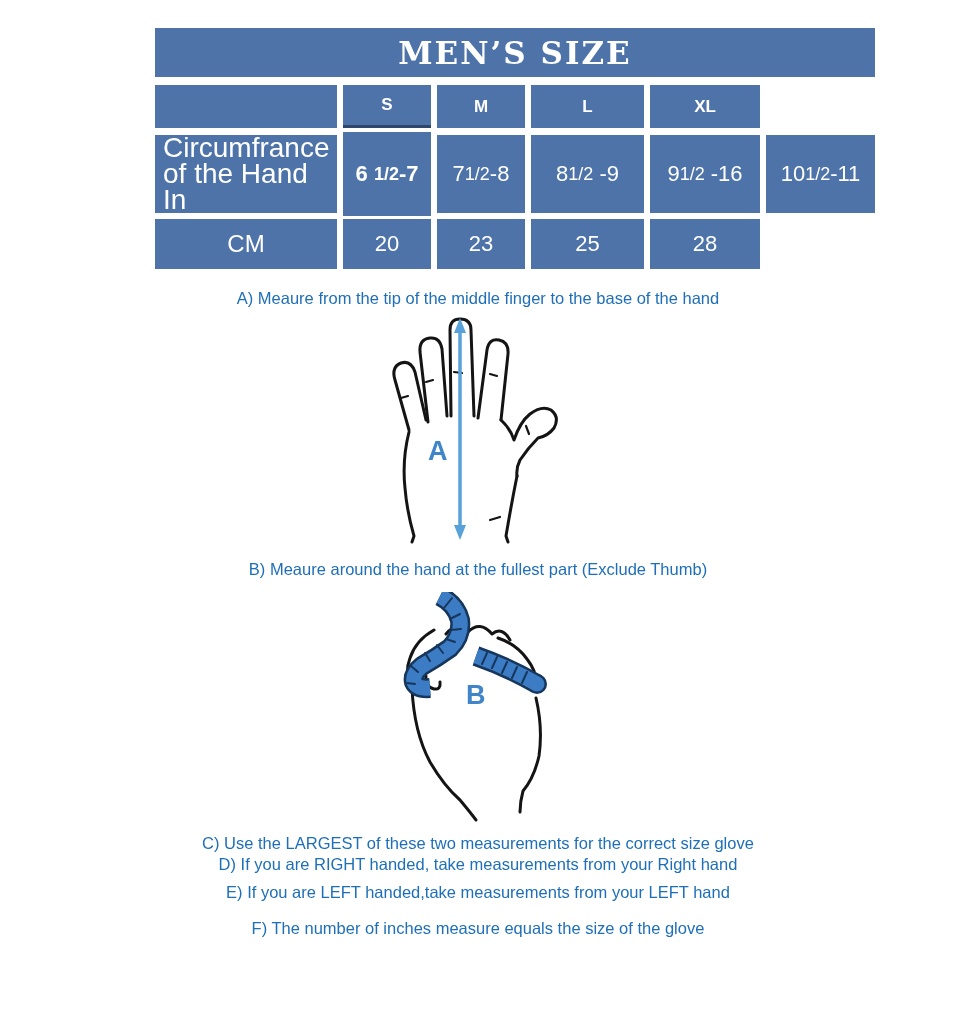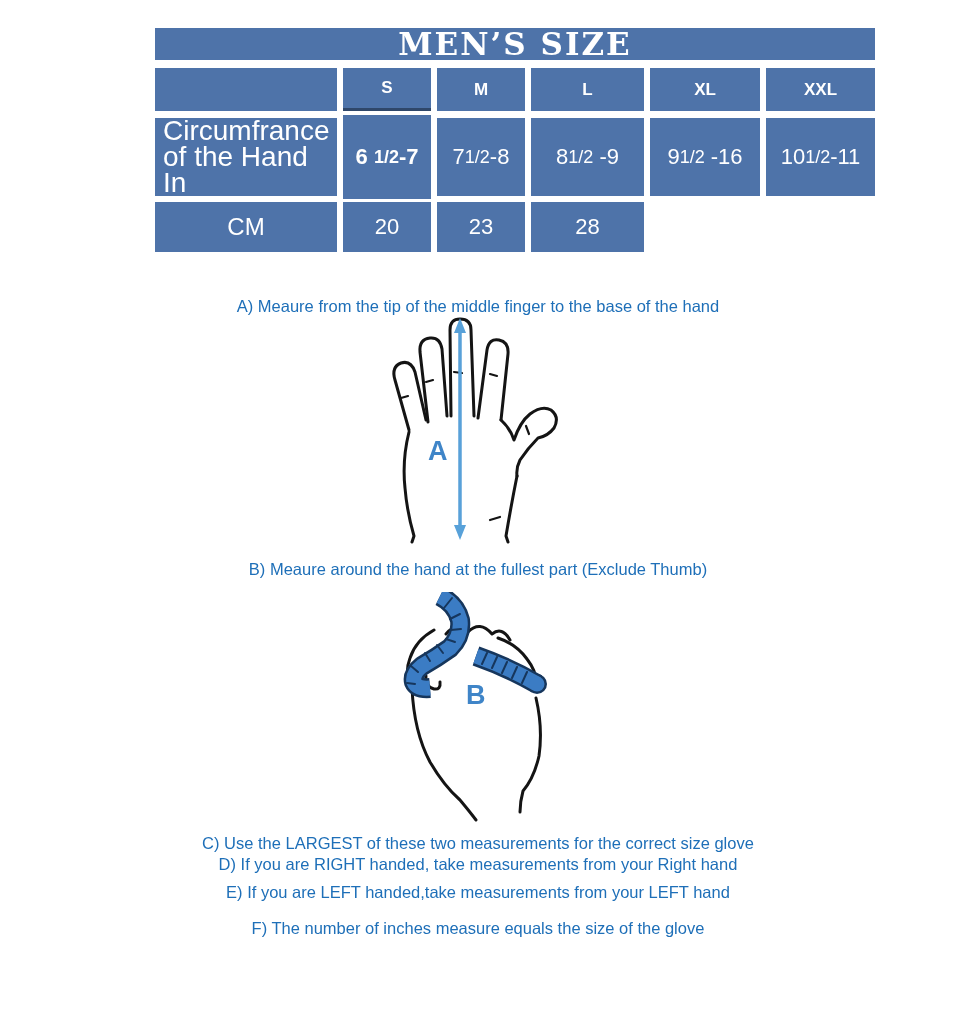--- a/index.html
+++ b/index.html
@@ -1,19 +1,19 @@
 <!DOCTYPE html>
 <html><head>
 <meta charset="utf-8">
 <style>
   html,body{margin:0;padding:0;background:#ffffff;}
   .page{position:relative;width:956px;height:1024px;background:#ffffff;overflow:hidden;
         font-family:"Liberation Sans",sans-serif;}
   .tbl{position:absolute;left:155px;top:28px;width:720px;}
-  .tbl-title{height:32px;background:#4e73a9;color:#ffffff;display:flex;align-items:center;justify-content:center;
+  .tbl-title{height:49px;background:#4e73a9;color:#ffffff;display:flex;align-items:center;justify-content:center;
         font-family:"DejaVu Serif",serif;font-weight:bold;font-size:31px;letter-spacing:2px;margin-bottom:8px;}
   .row{display:grid;grid-template-columns:182px 88px 88px 113px 110px 109px;column-gap:6px;}
   .row.header{height:43px;margin-bottom:7px;}
   .row.inch{height:78px;margin-bottom:6px;}
   .row.cm{height:50px;}
   .cell{background:#4e73a9;color:#ffffff;display:flex;align-items:center;justify-content:center;overflow:visible;}
   .head-label{font-size:17px;font-weight:bold;}
   .s-head{border-bottom:3px solid rgba(22,34,54,0.55);}
   .value{font-size:22px;white-space:pre;}
   .frac{font-size:18px;white-space:pre;}
@@ -39,41 +39,41 @@
 
   <div class="tbl">
     <div class="tbl-title">MEN’S SIZE</div>
 
     <div class="row header">
       <div class="cell"></div>
       <div class="cell head-label s-head">S</div>
       <div class="cell head-label">M</div>
       <div class="cell head-label">L</div>
       <div class="cell head-label">XL</div>
-      <div class="cell head-label">XXL</div>
     </div>
 
     <div class="row inch">
       <div class="cell row-label">Circumfrance of the Hand In</div>
       <div class="cell value s-col raised"><span>6 </span><span class="frac">1/2</span><span>-7</span></div>
       <div class="cell value"><span>7</span><span class="frac">1/2</span><span>-8</span></div>
       <div class="cell value"><span>8</span><span class="frac">1/2</span><span> -9</span></div>
       <div class="cell value"><span>9</span><span class="frac">1/2</span><span> -16</span></div>
       <div class="cell value"><span>10</span><span class="frac">1/2</span><span>-11</span></div>
     </div>
 
     <div class="row cm">
       <div class="cell cm-label">CM</div>
       <div class="cell value">20</div>
       <div class="cell value">23</div>
+      <div class="cell value">25</div>
       <div class="cell value">28</div>
     </div>
   </div>
 
-  <div class="note" style="top:296px;">A) Meaure from the tip of the middle finger to the base of the hand</div>
+  <div class="note" style="top:288px;">A) Meaure from the tip of the middle finger to the base of the hand</div>
 
   <svg class="diagram" style="left:370px;top:310px;" width="220" height="238" viewBox="0 0 220 238">
 
     <path class="sketch" d="M 39,122 Q 32,150 35,178 Q 37,202 44,226 L 42,232"></path>
     <path class="sketch" d="M 147,166 Q 141,196 136,226 L 138,232"></path>
 
     <path class="sketch" d="M 39,120 L 25,70 Q 21,57 31,53 Q 41,50 45,62 L 56,110"></path>
     <path class="sketch" d="M 58,112 L 50,42 Q 49,29 60,28 Q 70,27 72,39 L 77,106"></path>
     <path class="sketch" d="M 81,106 L 80,20 Q 80,9 90,9 Q 101,9 101,20 L 104,106"></path>
     <path class="sketch" d="M 108,108 L 117,40 Q 119,28 129,30 Q 139,32 138,44 L 131,110"></path>

